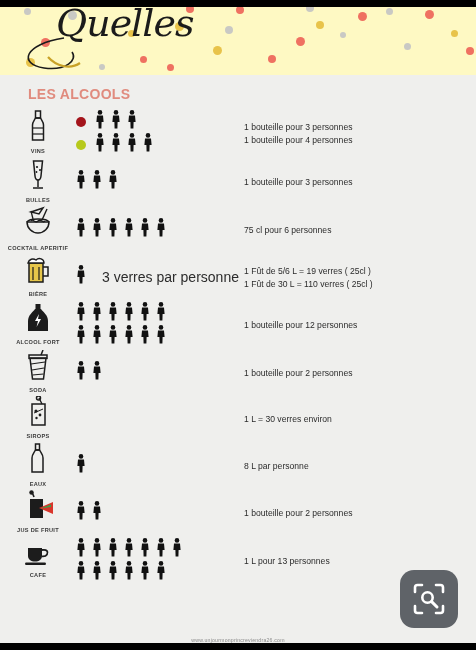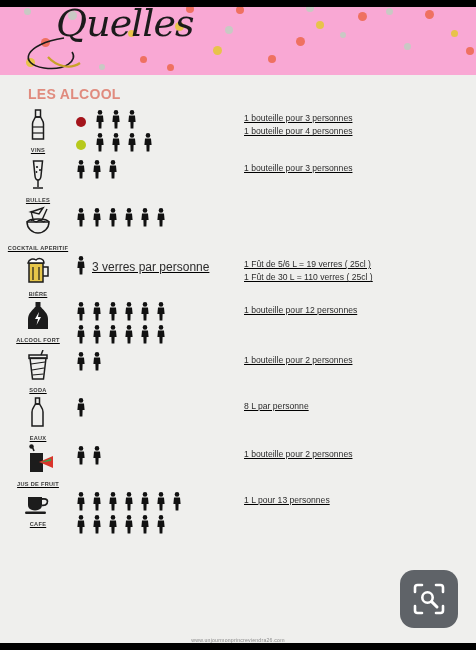--- a/index.html
+++ b/index.html
@@ -9,21 +9,21 @@
     font-family:"Liberation Sans","DejaVu Sans",sans-serif;
     overflow:hidden;
   }
   .screen{position:relative;width:476px;height:650px;background:#efefed;overflow:hidden;}
 
   
   .bar-top{position:absolute;left:0;top:0;width:476px;height:7px;background:#000;z-index:40;}
   .bar-bottom{position:absolute;left:0;bottom:0;width:476px;height:7px;background:#000;z-index:40;}
 
   
-  .header{position:relative;height:75px;background:#f9a8d4;overflow:hidden;}
+  .header{position:relative;height:75px;background:#fef9c3;overflow:hidden;}
   .confetti{position:absolute;border-radius:50%;}
   .title-wrap{position:absolute;left:52px;top:4px;z-index:5;}
   .script{
     font-family:"DejaVu Serif","Liberation Serif",serif;
     font-style:italic;font-size:38px;color:#1b1b1b;
     letter-spacing:-1px;line-height:1;display:block;
     padding-left:4px;
   }
   .subtitle{
     display:block;font-size:14.5px;color:#1c1c1c;
@@ -32,29 +32,29 @@
   }
   .swoosh{position:absolute;left:4px;top:30px;}
 
   
   .section-head{
     font-size:14px;font-weight:bold;color:#e08b7e;
     letter-spacing:0.3px;margin:11px 0 4px 28px;
   }
 
   
-  .row{position:relative;display:flex;align-items:flex-start;min-height:46px;text-decoration:underline;}
+  .row{position:relative;display:flex;align-items:center;min-height:46px;}
   .icon-cell{width:76px;min-width:76px;display:flex;flex-direction:column;
              align-items:center;padding-top:2px;}
   .icon-cap{font-size:5.6px;color:#3a3a3a;letter-spacing:0.3px;
             text-align:center;line-height:1.25;margin-top:1px;font-weight:bold;}
   .people-cell{width:168px;min-width:168px;padding-top:4px;}
   .people-line{display:flex;align-items:center;gap:0px;min-height:20px;}
   .dot{width:10px;height:10px;border-radius:50%;margin-right:9px;flex:none;}
-  .note{font-size:12px;color:#2c2c2c;margin-left:0;white-space:nowrap;}
+  .note{font-size:14px;color:#2c2c2c;margin-left:10px;white-space:nowrap;}
   .text-cell{flex:1;padding-top:6px;}
   .text-line{font-size:8.6px;color:#2b2b2b;line-height:1.55;white-space:nowrap;}
 
   .p{flex:none;margin-right:6px;}
 
   
   .footer{position:absolute;left:0;bottom:7px;width:476px;text-align:center;
           font-size:5.2px;color:#8b8b8b;letter-spacing:0.2px;}
 
   
@@ -101,21 +101,21 @@
       <path d="M60 8 C 20 14, 14 34, 40 38 C 62 41, 74 30, 68 22" fill="none" stroke="#1b1b1b" stroke-width="1.6"></path>
       <path d="M44 27 C 52 36, 66 40, 76 33" fill="none" stroke="#c9a227" stroke-width="2.2"></path>
     </svg>
 
     <div class="title-wrap">
       <span class="script">Quelles</span>
     </div>
   </div>
 
   <div id="sections-root">
-      <div class="section-head">LES ALCOOL</div>
+      <div class="section-head">LES ALCOOLS</div>
       <div class="row">
         <div class="icon-cell">
           <div><svg width="30" height="34" viewBox="0 0 30 34">
               <rect x="12.5" y="2" width="5" height="7" stroke="#1c1c1c" fill="none" stroke-width="1.5"></rect>
               <path d="M12.5 9 C11 12 9.5 13 9.5 16 L9.5 31 L20.5 31 L20.5 16 C20.5 13 19 12 17.5 9 Z" stroke="#1c1c1c" fill="none" stroke-width="1.5"></path>
               <line x1="9.5" y1="19" x2="20.5" y2="19" stroke="#1c1c1c" stroke-width="1.2"></line>
               <line x1="9.5" y1="25" x2="20.5" y2="25" stroke="#1c1c1c" stroke-width="1.2"></line>
             </svg></div>
           <div class="icon-cap">VINS</div>
         </div>
@@ -225,20 +225,23 @@
             <span class="p"><svg width="10" height="19" viewBox="0 0 10 19">
                 <circle cx="5" cy="2.4" r="2.3" fill="#111"></circle>
                 <path d="M2 5.4 L8 5.4 L8.6 12 L6.6 12 L6.4 18.6 L3.6 18.6 L3.4 12 L1.4 12 Z" fill="#111"></path>
               </svg></span>
             <span class="p"><svg width="10" height="19" viewBox="0 0 10 19">
                 <circle cx="5" cy="2.4" r="2.3" fill="#111"></circle>
                 <path d="M2 5.4 L8 5.4 L8.6 12 L6.6 12 L6.4 18.6 L3.6 18.6 L3.4 12 L1.4 12 Z" fill="#111"></path>
               </svg></span>
           </div>
         </div>
+        <div class="text-cell">
+          <div class="text-line">75 cl pour 6 personnes</div>
+        </div>
       </div>
       <div class="row">
         <div class="icon-cell">
           <div><svg width="30" height="32" viewBox="0 0 30 32">
               <path d="M6 9 L6 28 L20 28 L20 9 Z" fill="#e6c64a" stroke="#1c1c1c" stroke-width="1.5"></path>
               <path d="M20 13 L25 13 L25 22 L20 22" fill="none" stroke="#1c1c1c" stroke-width="1.5"></path>
               <path d="M5 9 C6 5 10 4 13 6 C16 3 21 5 21 9 Z" fill="#fff" stroke="#1c1c1c" stroke-width="1.4"></path>
               <line x1="10" y1="13" x2="10" y2="26" stroke="#1c1c1c" stroke-width="1.2"></line>
               <line x1="16" y1="13" x2="16" y2="26" stroke="#1c1c1c" stroke-width="1.2"></line>
             </svg></div>
@@ -344,20 +347,40 @@
                 <path d="M2 5.4 L8 5.4 L8.6 12 L6.6 12 L6.4 18.6 L3.6 18.6 L3.4 12 L1.4 12 Z" fill="#111"></path>
               </svg></span>
             <span class="p"><svg width="10" height="19" viewBox="0 0 10 19">
                 <circle cx="5" cy="2.4" r="2.3" fill="#111"></circle>
                 <path d="M2 5.4 L8 5.4 L8.6 12 L6.6 12 L6.4 18.6 L3.6 18.6 L3.4 12 L1.4 12 Z" fill="#111"></path>
               </svg></span>
           </div>
         </div>
         <div class="text-cell">
           <div class="text-line">1 bouteille pour 2 personnes</div>
+        </div>
+      </div>
+      <div class="row">
+        <div class="icon-cell">
+          <div><svg width="28" height="32" viewBox="0 0 28 32">
+              <rect x="8" y="8" width="13" height="21" stroke="#1c1c1c" fill="none" stroke-width="1.5"></rect>
+              <path d="M18 8 L15 2" stroke="#1c1c1c" stroke-width="1.4"></path>
+              <circle cx="14.5" cy="2" r="2" stroke="#1c1c1c" fill="none" stroke-width="1.5"></circle>
+              <circle cx="12" cy="15" r="1.6" fill="#1c1c1c"></circle>
+              <circle cx="16" cy="19" r="1.4" fill="#1c1c1c"></circle>
+              <circle cx="12.5" cy="22" r="1.2" fill="#1c1c1c"></circle>
+              <line x1="10" y1="17" x2="19" y2="13" stroke="#1c1c1c" stroke-width="1"></line>
+            </svg></div>
+          <div class="icon-cap">SIROPS</div>
+        </div>
+        <div class="people-cell">
+          <div class="people-line"></div>
+        </div>
+        <div class="text-cell">
+          <div class="text-line">1 L = 30 verres environ</div>
         </div>
       </div>
       <div class="row">
         <div class="icon-cell">
           <div><svg width="28" height="34" viewBox="0 0 28 34">
               <rect x="11.5" y="2" width="4" height="6" stroke="#1c1c1c" fill="none" stroke-width="1.5"></rect>
               <path d="M11.5 8 C10 11 8 12.5 8 16 L8 30 L19 30 L19 16 C19 12.5 17 11 15.5 8 Z" stroke="#1c1c1c" fill="none" stroke-width="1.5"></path>
             </svg></div>
           <div class="icon-cap">EAUX</div>
         </div>

